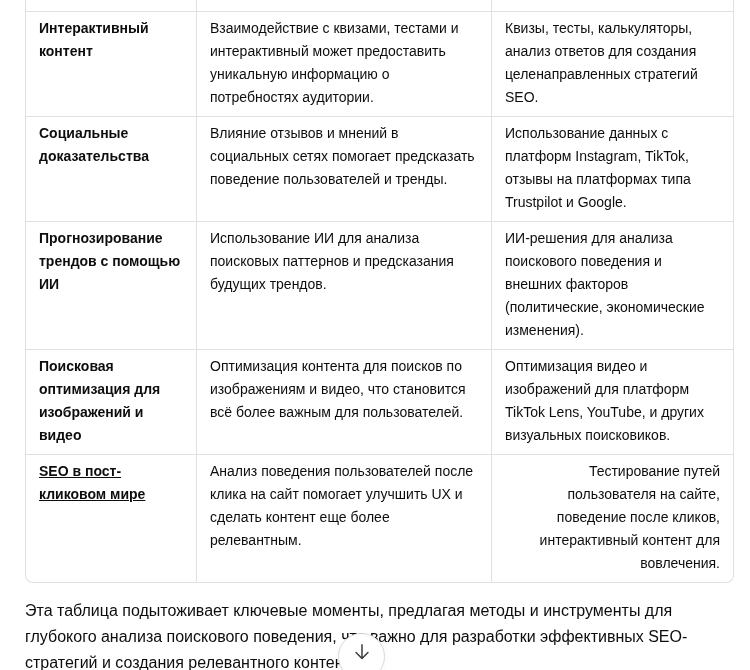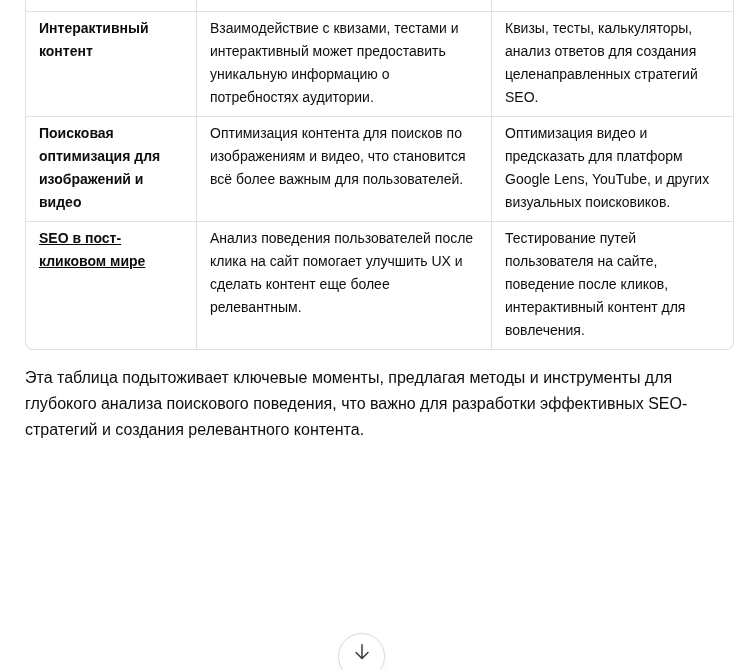--- a/index.html
+++ b/index.html
@@ -32,21 +32,21 @@
     border-bottom: 1px solid #e0e0e0;
     border-right: 1px solid #e0e0e0;
     background: #ffffff;
     overflow-wrap: break-word;
   }
   td:first-child { border-left: 1px solid #e0e0e0; font-weight: bold; }
 
   tr.clipped-row td { height: 12px; padding: 0; }
 
   tr.data-row:last-child td:first-child { border-bottom-left-radius: 8px; text-decoration: underline; }
-  tr.data-row:last-child td:last-child  { border-bottom-right-radius: 8px; }
+  tr.data-row:last-child td:last-child  { border-bottom-right-radius: 8px; text-align: right; }
 
   .summary {
     margin: 15px 0 0 0;
     font-size: 16px;
     line-height: 26px;
     width: 702px;
   }
 
   .scroll-btn {
     position: absolute;
@@ -82,26 +82,36 @@
         <td></td>
         <td></td>
       </tr>
 
   <tr class="data-row">
     <td>Интерактивный контент</td>
     <td>Взаимодействие с квизами, тестами и интерактивный может предоставить уникальную информацию о потребностях аудитории.</td>
     <td>Квизы, тесты, калькуляторы, анализ ответов для создания целенаправленных стратегий SEO.</td>
   </tr>
 
+  <tr class="data-row">
+    <td>Социальные доказательства</td>
+    <td>Влияние отзывов и мнений в социальных сетях помогает предсказать поведение пользователей и тренды.</td>
+    <td>Использование данных с платформ Instagram, TikTok, отзывы на платформах типа Trustpilot и Google.</td>
+  </tr>
 
+  <tr class="data-row">
+    <td>Прогнозирование трендов с помощью ИИ</td>
+    <td>Использование ИИ для анализа поисковых паттернов и предсказания будущих трендов.</td>
+    <td>ИИ-решения для анализа поискового поведения и внешних факторов (политические, экономические изменения).</td>
+  </tr>
 
   <tr class="data-row">
     <td>Поисковая оптимизация для изображений и видео</td>
     <td>Оптимизация контента для поисков по изображениям и видео, что становится всё более важным для пользователей.</td>
-    <td>Оптимизация видео и предсказать для платформ Google Lens, YouTube, и других визуальных поисковиков.</td>
+    <td>Оптимизация видео и изображений для платформ TikTok Lens, YouTube, и других визуальных поисковиков.</td>
   </tr>
 
   <tr class="data-row">
     <td>SEO в пост-кликовом мире</td>
     <td>Анализ поведения пользователей после клика на сайт помогает улучшить UX и сделать контент еще более релевантным.</td>
     <td>Тестирование путей пользователя на сайте, поведение после кликов, интерактивный контент для вовлечения.</td>
   </tr>
 </tbody>
   </table>
 

